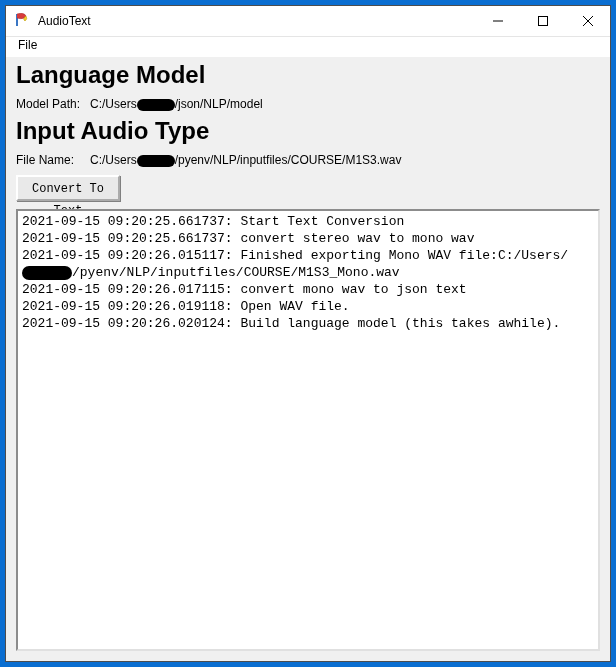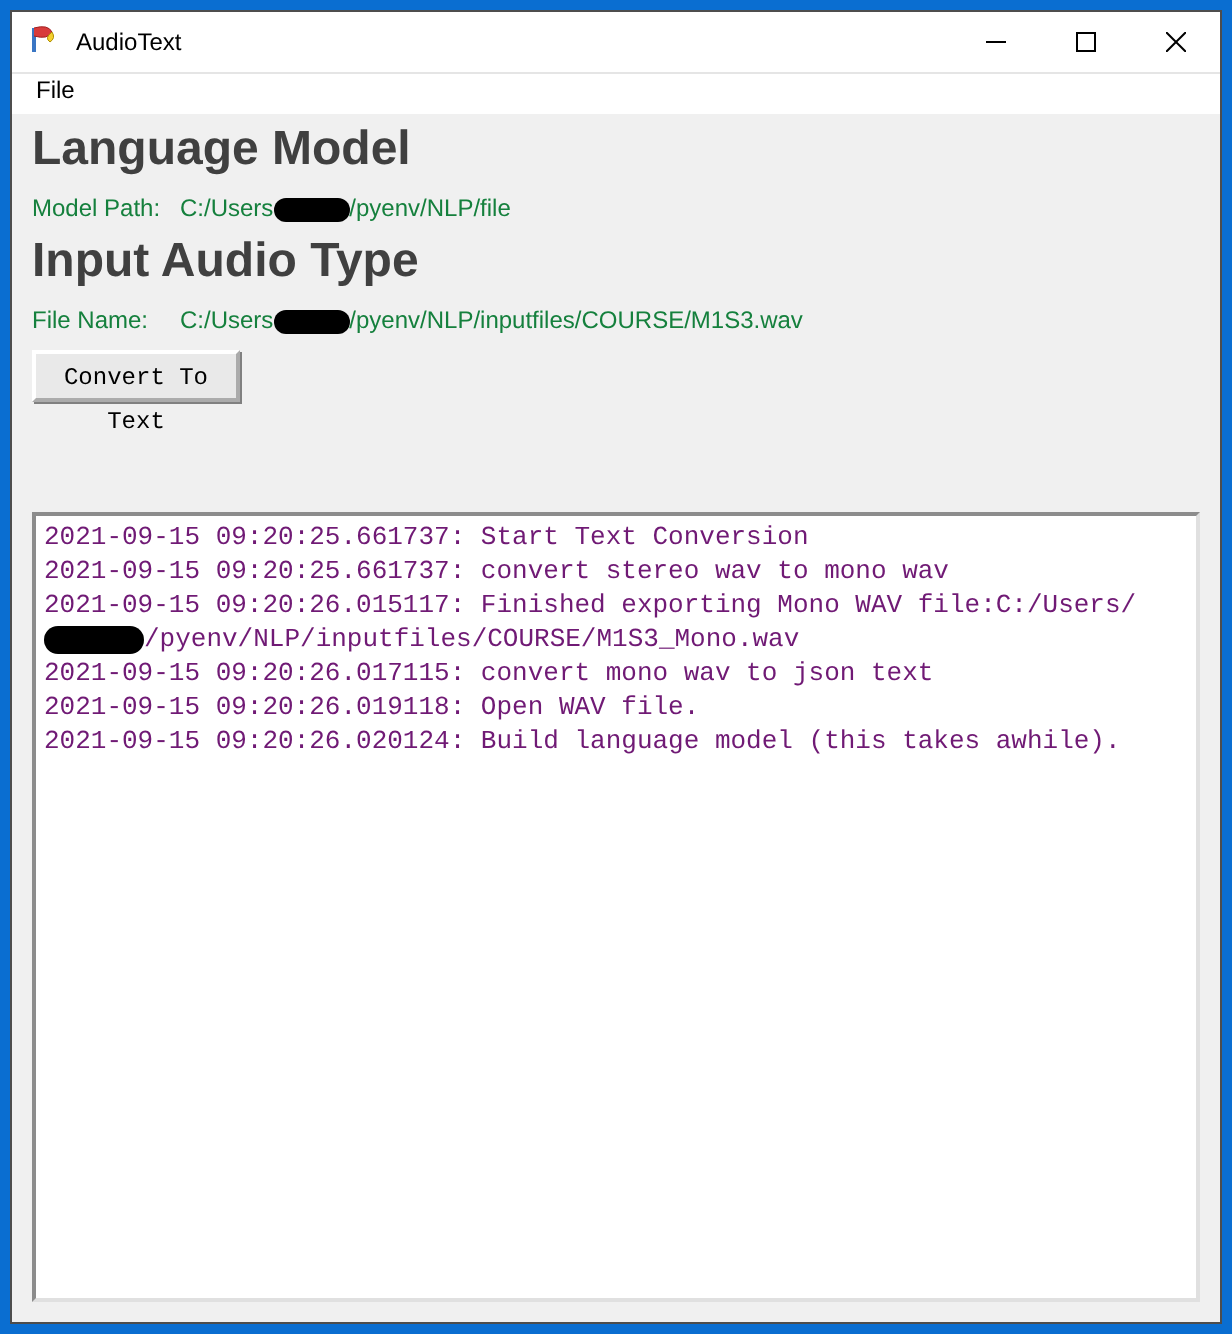--- a/index.html
+++ b/index.html
@@ -73,31 +73,31 @@
     flex-direction: column;
     overflow: hidden;
     background: #f0f0f0;
   }
 
   h1.section {
     font-family: Arial, sans-serif;
     font-size: 24px;
     font-weight: bold;
     margin: 4px 0 4px 0;
-    color: #404040;
+    color: #000000;
   }
 
   .field-row {
     font-size: 12px;
     margin: 4px 0 2px 0;
     display: flex;
     align-items: center;
     gap: 4px;
     white-space: nowrap;
-    color: #15803d;
+    color: #000000;
   }
   .field-row .lbl {
     min-width: 70px;
   }
   .redact {
     display: inline-block;
     background: #000;
     border-radius: 8px;
     height: 12px;
     vertical-align: middle;
@@ -124,22 +124,21 @@
     flex: 1 1 auto;
     border: 2px inset #e0e0e0;
     background: #ffffff;
     font-family: "Courier New", monospace;
     font-size: 13px;
     line-height: 17px;
     padding: 2px 4px;
     white-space: pre-wrap;
     word-break: break-all;
     overflow: auto;
-    color: #701a75;
-    margin-top: 47px;
+    color: #000000;
   }
   .log-line { display: inline; }
 </style>
 </head>
 <body>
 
 <div class="outer-border">
   <div class="window">
 
     <div class="titlebar">
@@ -174,21 +173,21 @@
       <div class="menu-item">File</div>
     </div>
 
     <div class="body-area">
 
       <h1 class="section">Language Model</h1>
 
       <div class="field-row">
         <span class="lbl">Model Path:</span>
         <span>
-          <span>C:/Users</span><span class="redact w1"></span><span>/pyenv/NLP/file</span>
+          <span>C:/Users</span><span class="redact w1"></span><span>/json/NLP/model</span>
         </span>
       </div>
 
       <h1 class="section">Input Audio Type</h1>
 
       <div class="field-row">
         <span class="lbl">File Name:</span>
         <span>
           <span>C:/Users</span><span class="redact w2"></span><span>/pyenv/NLP/inputfiles/COURSE/M1S3.wav</span>
         </span>

